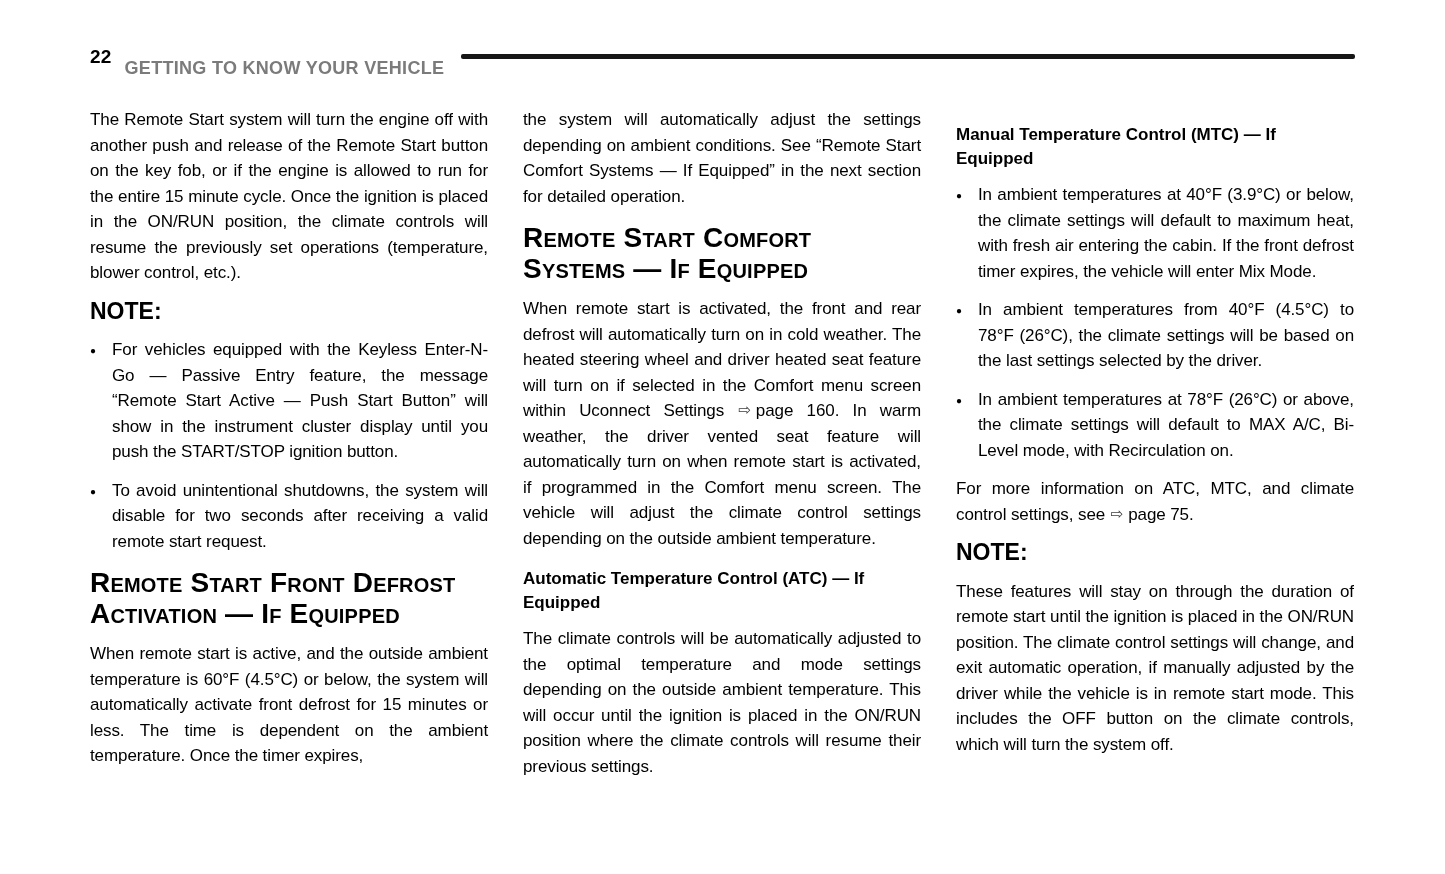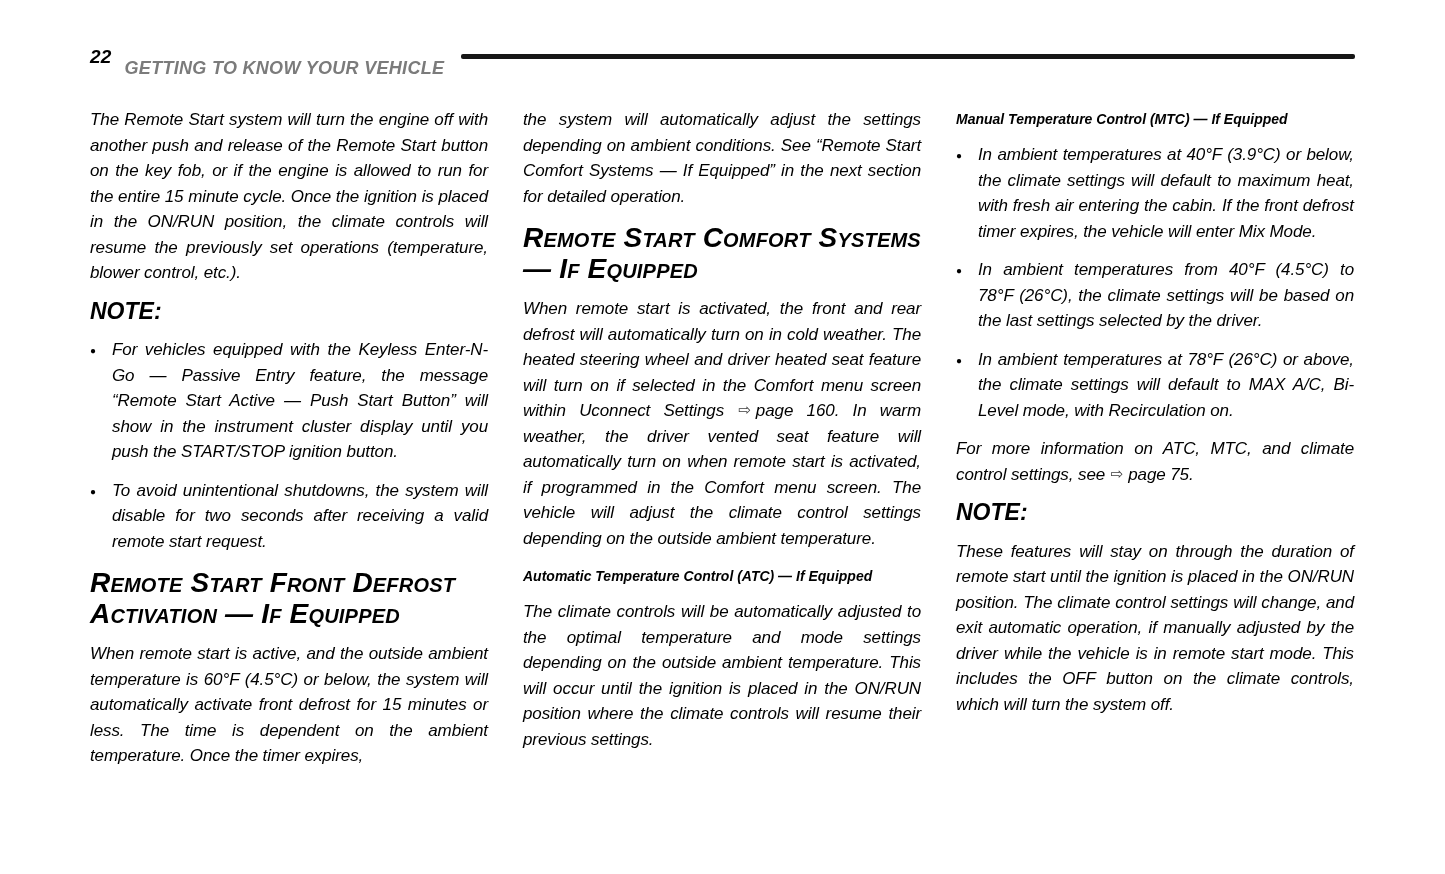--- a/index.html
+++ b/index.html
@@ -4,21 +4,21 @@
 <style>
   * { margin: 0; padding: 0; box-sizing: border-box; }
   html, body { background: #ffffff; }
   body {
     width: 1445px;
     height: 874px;
     font-family: "Liberation Sans", "DejaVu Sans", sans-serif;
     color: #000;
     overflow: hidden;
   }
-  .page { padding: 34px 90px 0 90px; font-style: italic; }
+  .page { padding: 34px 90px 0 90px; }
 
   
   .page-header { display: flex; align-items: center; margin-bottom: 28px; }
   .page-num { font-size: 19px; font-weight: bold; letter-spacing: 0.2px; }
   .chapter-title { font-size: 18px; font-weight: bold; color: #7b7b7b; margin-left: 13px; letter-spacing: 0.3px; margin-top: 24px; }
   .header-rule { flex: 1; height: 5px; background: #161616; margin-left: 17px; border-radius: 2px; }
 
   
   .columns { display: flex; gap: 35px; }
   .col { flex: 0 0 398px; width: 398px; }
@@ -39,24 +39,24 @@
   }
   .sc-heading {
     font-variant: small-caps;
     font-weight: bold;
     font-size: 28px;
     line-height: 31px;
     letter-spacing: 0.2px;
     margin: 7px 0 12px 0;
   }
   .sub-heading {
-    font-size: 14px;
+    font-size: 17px;
     font-weight: bold;
     line-height: 24px;
-    margin: 0 0 11px 0;
+    margin: 16px 0 11px 0;
   }
 
   
   ul.bullets { list-style: none; margin: 0 0 2px 0; }
   ul.bullets li {
     display: flex;
     font-size: 17px;
     line-height: 25.5px;
     margin-bottom: 13px;
     letter-spacing: -0.1px;

